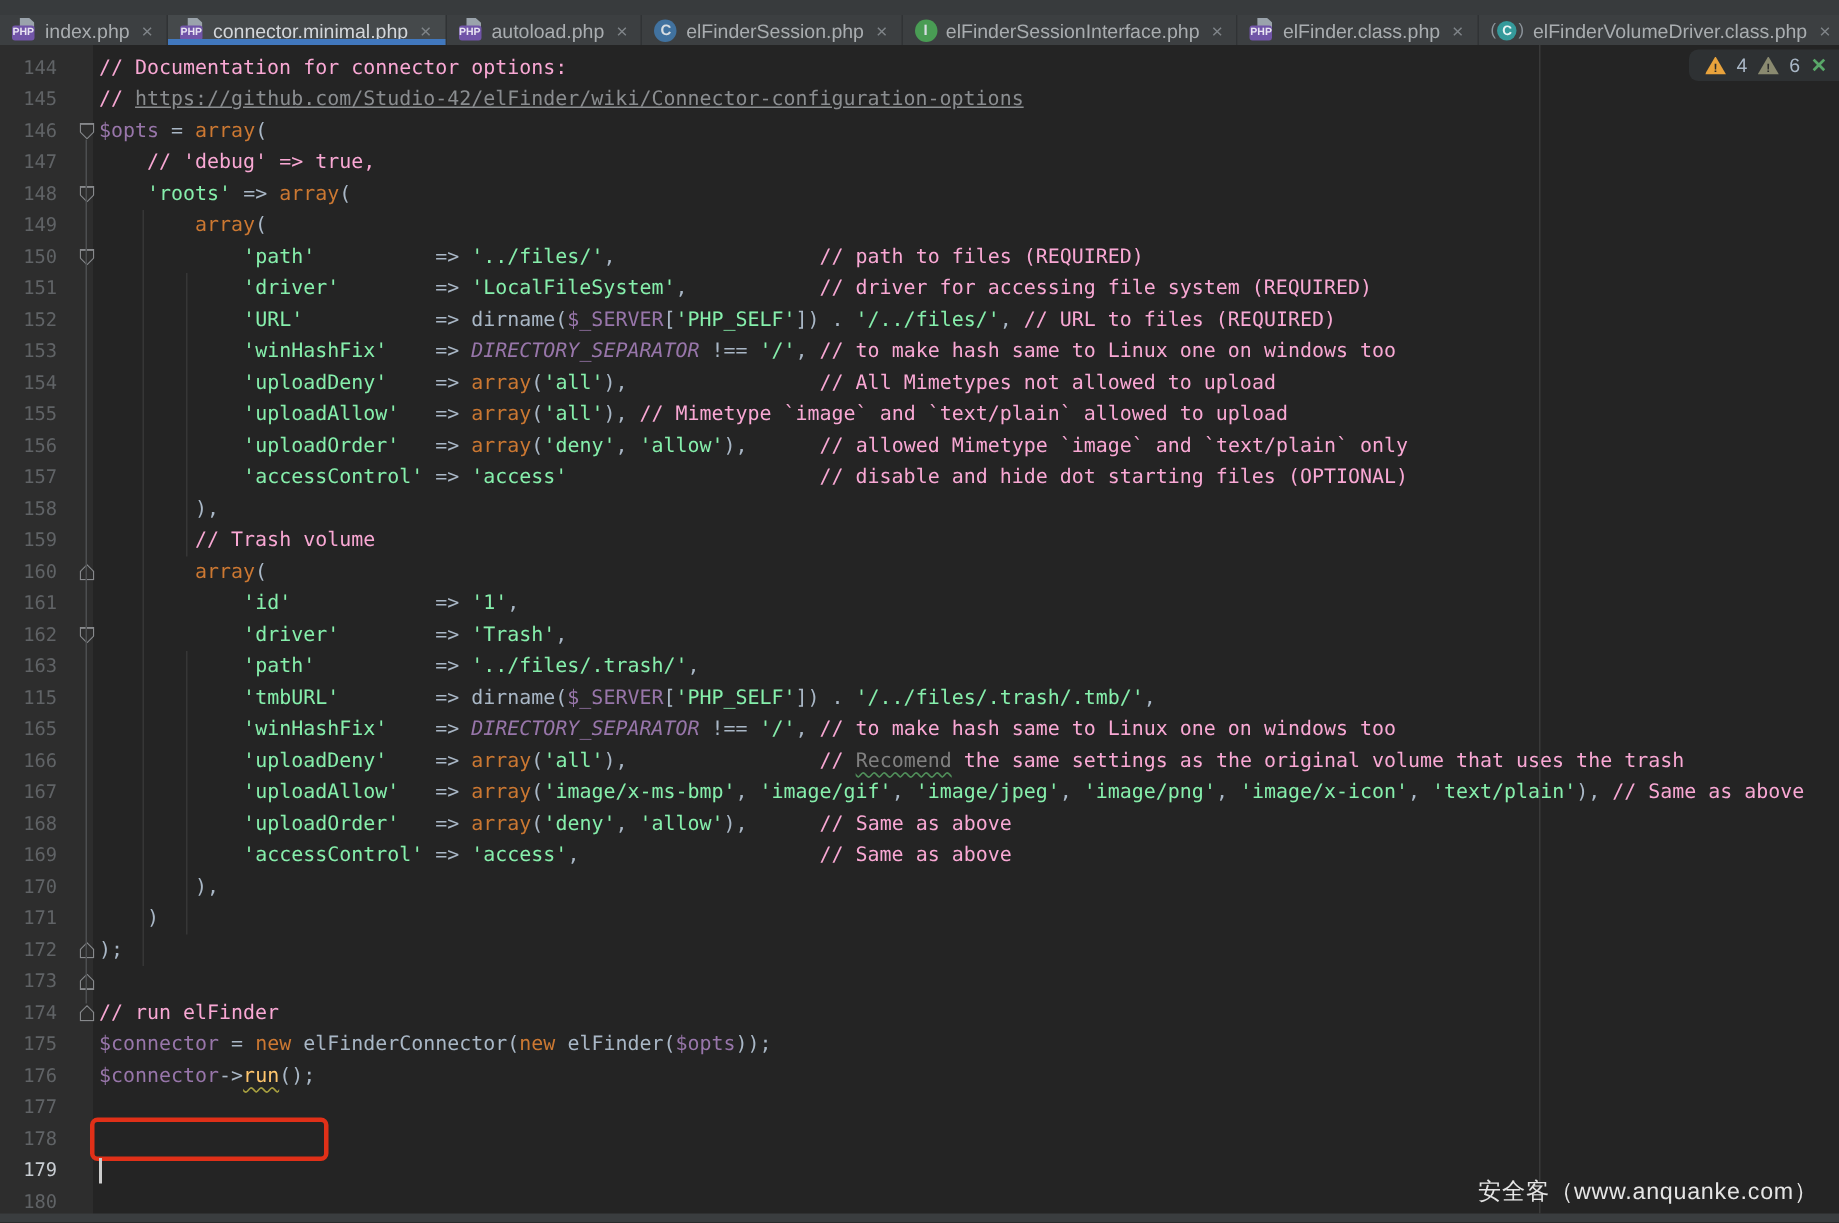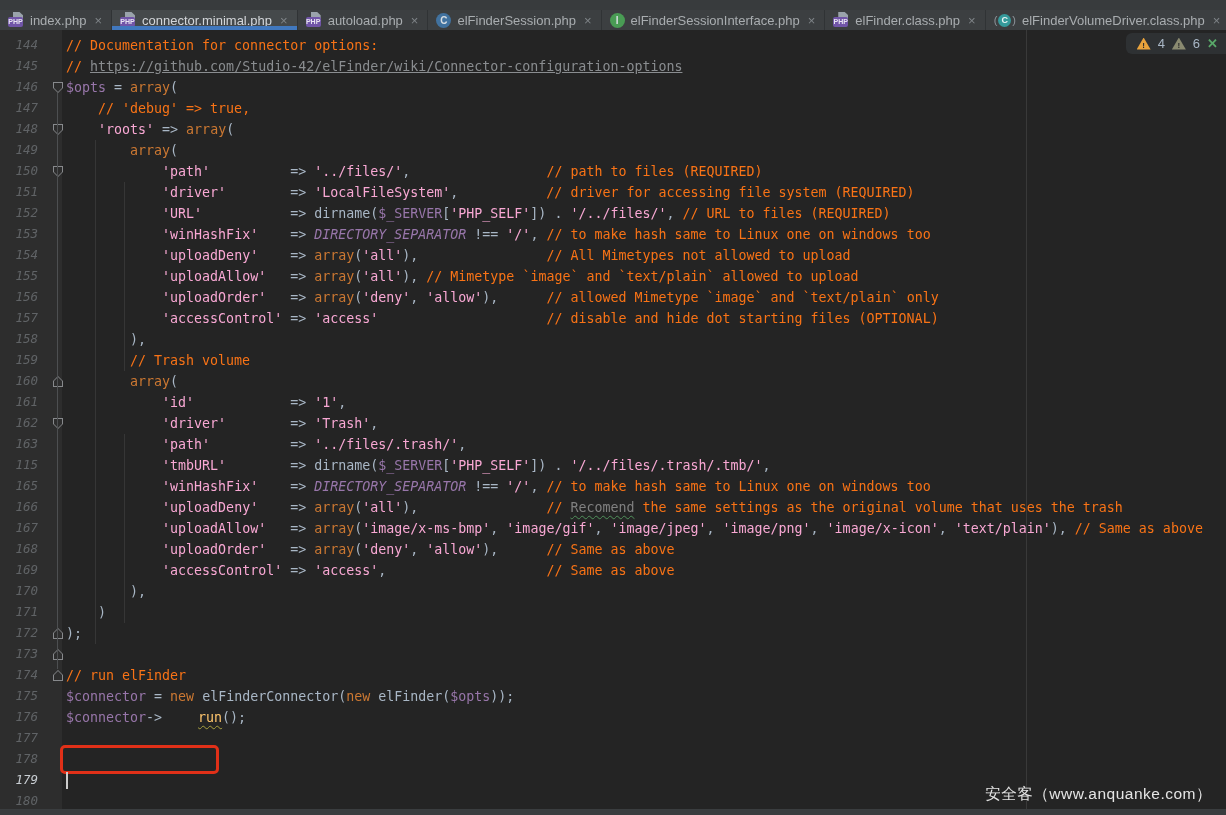--- a/index.html
+++ b/index.html
@@ -27,43 +27,43 @@
         text-align:center;line-height:15px;flex:none;}
   .cico.class{background:#41729f;}
   .cico.interface{background:#499c54;}
   .aico{display:flex;align-items:center;flex:none;color:#8d959c;font-size:11px;gap:1px;}
   .aico .ac{width:13px;height:13px;border-radius:50%;background:#359a9b;color:#eaf4f4;
             font-size:9px;font-weight:bold;text-align:center;line-height:13px;}
 
   
   .editor{position:absolute;left:0;top:30px;width:1226px;height:785px;background:#242424;}
   .gutter{position:absolute;left:0;top:0;width:62px;height:785px;background:#2d2d2d;}
-  .gutrow{position:relative;height:21px;font-style:italic;}
+  .gutrow{position:relative;height:21px;}
   .gutrow .num{position:absolute;left:0;top:2px;width:38px;text-align:right;
                font-family:"DejaVu Sans Mono",monospace;font-size:12.5px;color:#606366;}
   .gutrow.cur .num{color:#c8cdd2;}
   .fold{position:absolute;left:53px;top:5px;width:10px;height:11px;}
   .fold .o1{position:absolute;inset:0;background:#87898c;}
   .fold .o2{position:absolute;inset:1px;background:#2d2d2d;}
   .fold.open .o1,.fold.open .o2{clip-path:polygon(0 0,100% 0,100% 55%,50% 100%,0 55%);}
   .fold.close .o1,.fold.close .o2{clip-path:polygon(50% 0,100% 45%,100% 100%,0 100%,0 45%);}
   .foldline{position:absolute;left:57px;width:1px;background:#4d4f51;}
 
   .codearea{position:absolute;left:62px;top:0;right:0;height:785px;overflow:hidden;}
   .gutter,.codearea{padding-top:5px;box-sizing:border-box;}
   .codeline{height:21px;line-height:21px;white-space:pre;padding-left:4px;
             font-family:"DejaVu Sans Mono",monospace;font-size:13.3px;color:#a9b7c6;}
   .tok-d{color:#a9b7c6;}
-  .tok-cmt{color:#f97316;}
+  .tok-cmt{color:#f9a8d4;}
   .tok-lnk{color:#8a8d90;text-decoration:underline;}
-  .tok-s{color:#f9a8d4;}
+  .tok-s{color:#86efac;}
   .tok-k{color:#cc7832;}
   .tok-v{color:#9876aa;}
   .tok-cn{color:#9876aa;font-style:italic;text-align:right;}
-  .tok-m{color:#ffc66d;text-decoration:underline wavy #a8a03f;text-underline-offset:3px;text-decoration-thickness:1px;margin-left:36px;}
+  .tok-m{color:#ffc66d;text-decoration:underline wavy #a8a03f;text-underline-offset:3px;text-decoration-thickness:1px;}
   .tok-typo{color:#808080;text-decoration:underline wavy #50905a;text-underline-offset:3px;text-decoration-thickness:1px;}
 
   .vguide{position:absolute;width:1px;background:#363636;}
   .margin-guide{position:absolute;left:1026px;top:0;width:1px;height:779px;background:#393939;}
 
   .caret{position:absolute;left:66px;width:2px;height:17px;background:#cccccc;}
   .annobox{position:absolute;border:3px solid #e03018;border-radius:5px;}
 
   
   .inspect{position:absolute;top:3px;right:-8px;display:flex;align-items:center;gap:7px;

